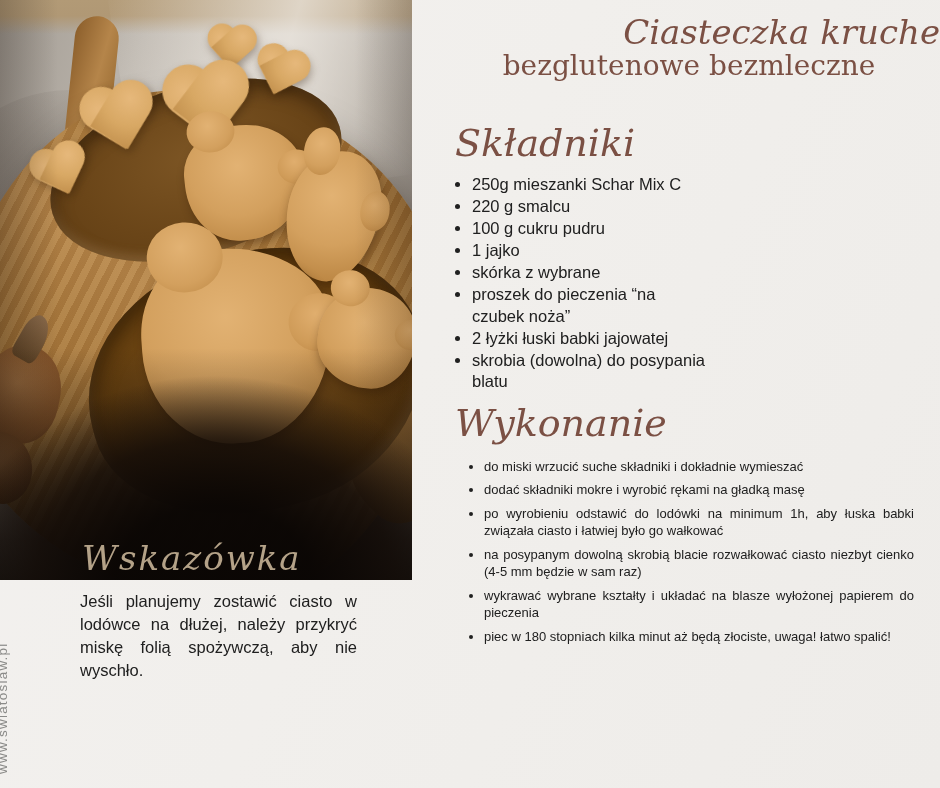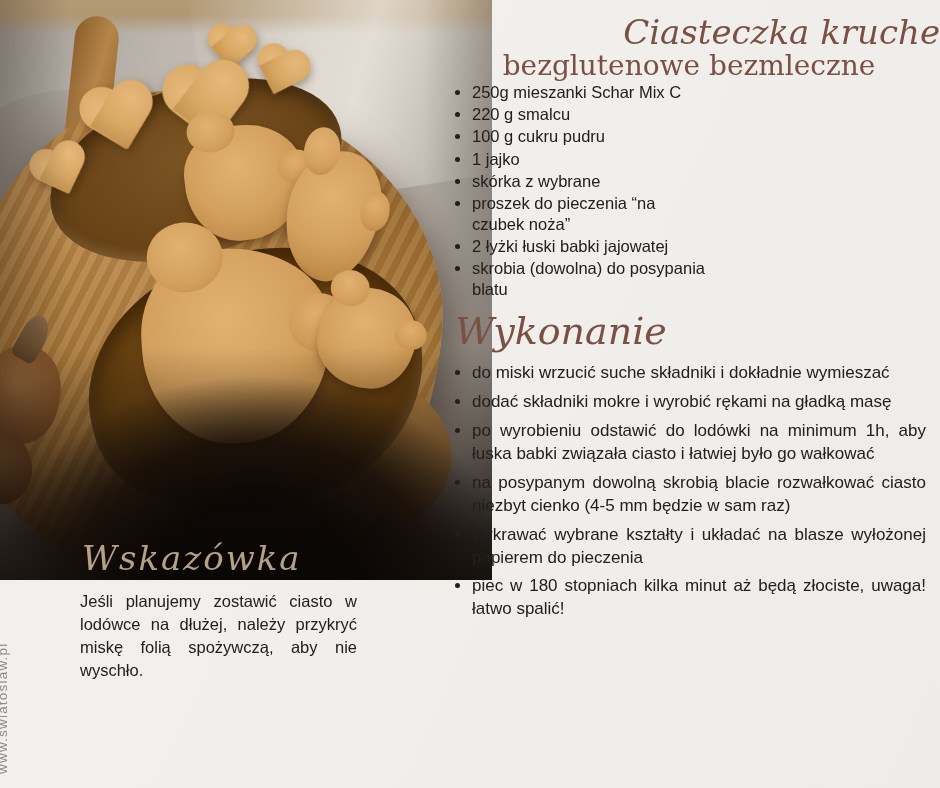--- a/index.html
+++ b/index.html
@@ -4,21 +4,21 @@
 <style>
   html,body{margin:0;padding:0}
   body{
     width:940px;height:788px;position:relative;overflow:hidden;
     background:linear-gradient(115deg,#f3f1ef 0%,#f1efec 45%,#eeece9 100%);
     font-family:"Liberation Sans",sans-serif;color:#202020;
   }
 
   
   .photo{
-    position:absolute;left:0;top:0;width:492px;height:580px;overflow:hidden;
+    position:absolute;left:0;top:0;width:412px;height:580px;overflow:hidden;
     background:
       linear-gradient(180deg,#b29a76 0px,#b09875 16px,rgba(178,154,118,0) 34px),
       linear-gradient(103deg,#a39c93 0%,#bcb6ae 28%,#ccc6be 52%,#b3aca3 72%,#99928a 100%);
   }
   .fold{position:absolute;right:-70px;top:-40px;width:360px;height:230px;transform:rotate(-9deg);
     background:linear-gradient(115deg,rgba(238,233,226,0) 0%,rgba(238,233,226,.75) 45%,rgba(205,199,191,0) 82%);}
   .cloth-shadow{position:absolute;left:-60px;top:90px;width:260px;height:230px;border-radius:50%;
     background:radial-gradient(ellipse at 45% 45%,rgba(70,60,52,.38) 0%,rgba(70,60,52,0) 70%);}
   .board{
     position:absolute;left:-44px;top:92px;width:484px;height:505px;transform:rotate(5deg);
@@ -83,21 +83,21 @@
     font-weight:normal;font-size:34px;line-height:1.1;color:#7b5044}
   .subtitle{margin:0;text-align:center;font-family:"DejaVu Serif",serif;
     font-weight:normal;font-size:28px;line-height:1.1;color:#7b5044}
   .inner{padding:0 14px 0 17px}
   .sec{font-family:"DejaVu Serif",serif;font-style:italic;font-weight:normal;
     font-size:38px;line-height:1.15;color:#7b5044}
   .sec.ingredients-h{margin:40px 0 8px}
   .sec.steps-h{margin:10px 0 8px}
   ul.ing{margin:0;padding-left:17px;width:240px;font-size:16.5px;line-height:1.28}
   ul.ing li{margin:0 0 1px}
-  ul.steps{margin:0;padding-left:17px;font-size:17px;line-height:1.35;text-align:justify}
+  ul.steps{margin:12px;padding-left:17px;font-size:13px;line-height:1.35;text-align:justify}
   ul.steps li{margin:0 0 6px}
 
   
   .tipcol{position:absolute;left:80px;top:590px;width:277px;text-align:justify;
     font-size:16.5px;line-height:1.4}
   .tipcol p{margin:0}
 
   .watermark{position:absolute;left:10px;bottom:14px;transform-origin:0 100%;
     transform:rotate(-90deg);white-space:nowrap;font-size:13.5px;letter-spacing:1.2px;color:#8b8b89}
 </style>
@@ -135,20 +135,21 @@
 <section class="tipcol">
 
 <p class="tip-p">Jeśli planujemy zostawić ciasto w lodówce na dłużej, należy przykryć miskę folią spożywczą, aby nie wyschło.</p>
   </section>
 
 <main class="content">
   <h1 class="title">Ciasteczka kruche</h1>
   <h2 class="subtitle">bezglutenowe bezmleczne</h2>
 
   <div class="inner">
+    <h3 class="sec ingredients-h">Składniki</h3>
     <ul class="ing">
 
     <li>250g mieszanki Schar Mix C</li>
         <li>220 g smalcu</li>
         <li>100 g cukru pudru</li>
         <li>1 jajko</li>
         <li>skórka z wybrane</li>
         <li>proszek do pieczenia “na czubek noża”</li>
         <li>2 łyżki łuski babki jajowatej</li>
         <li>skrobia (dowolna) do posypania blatu</li>

